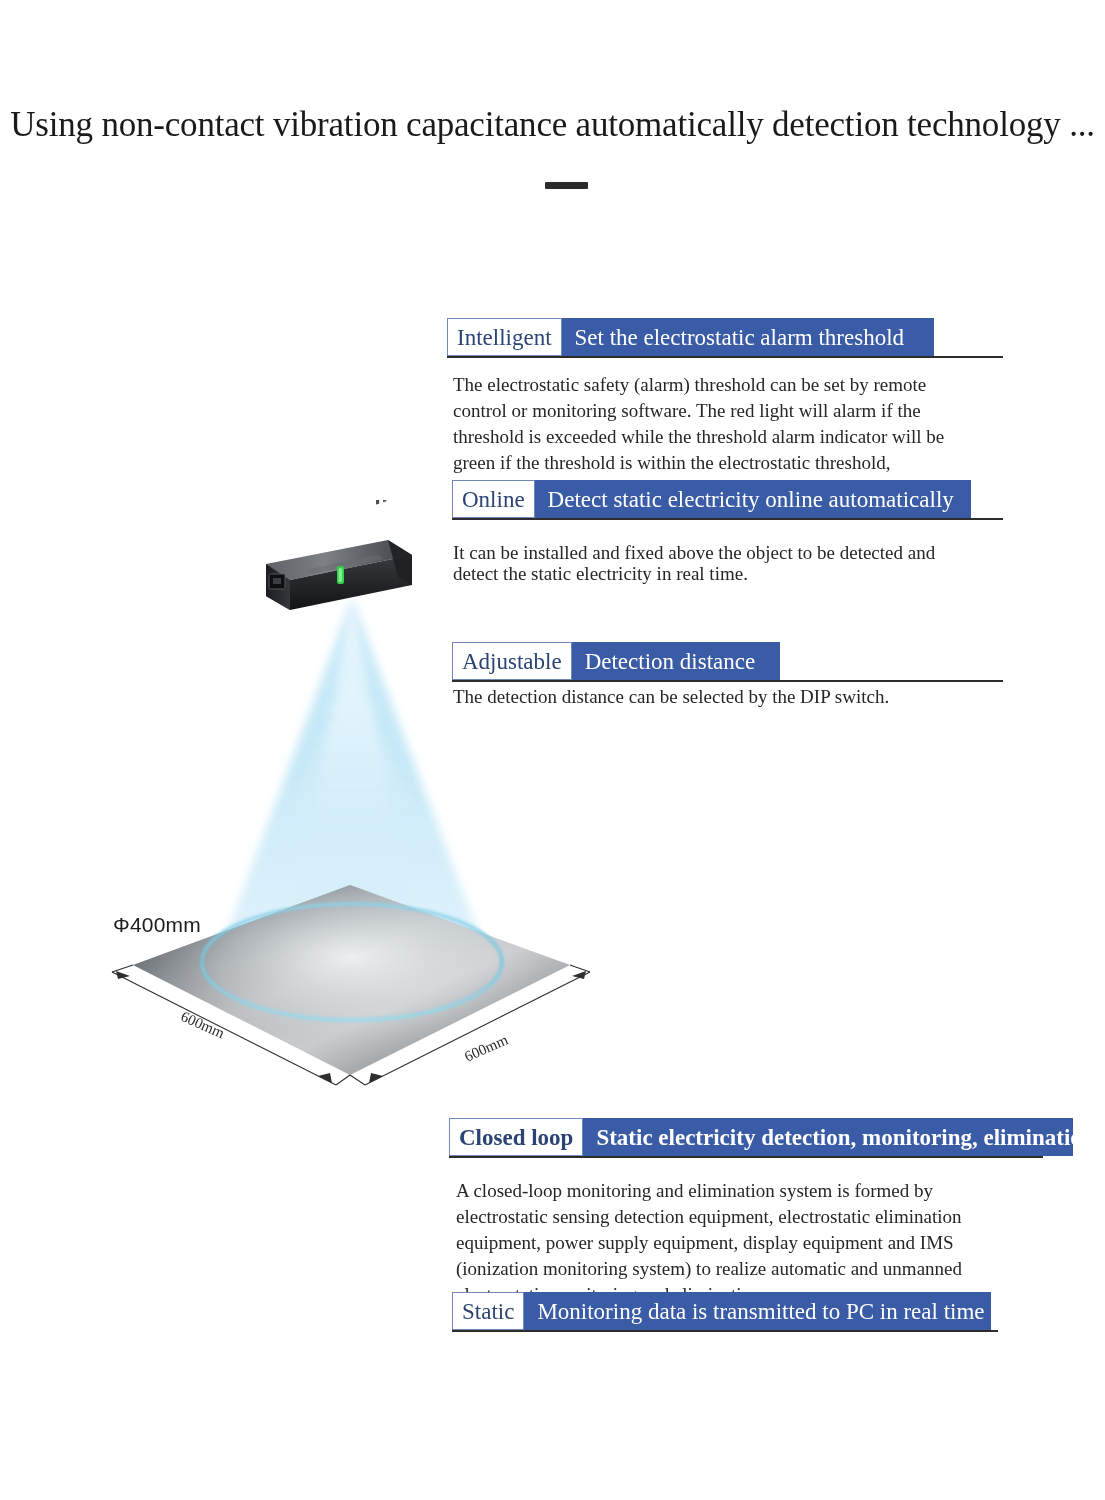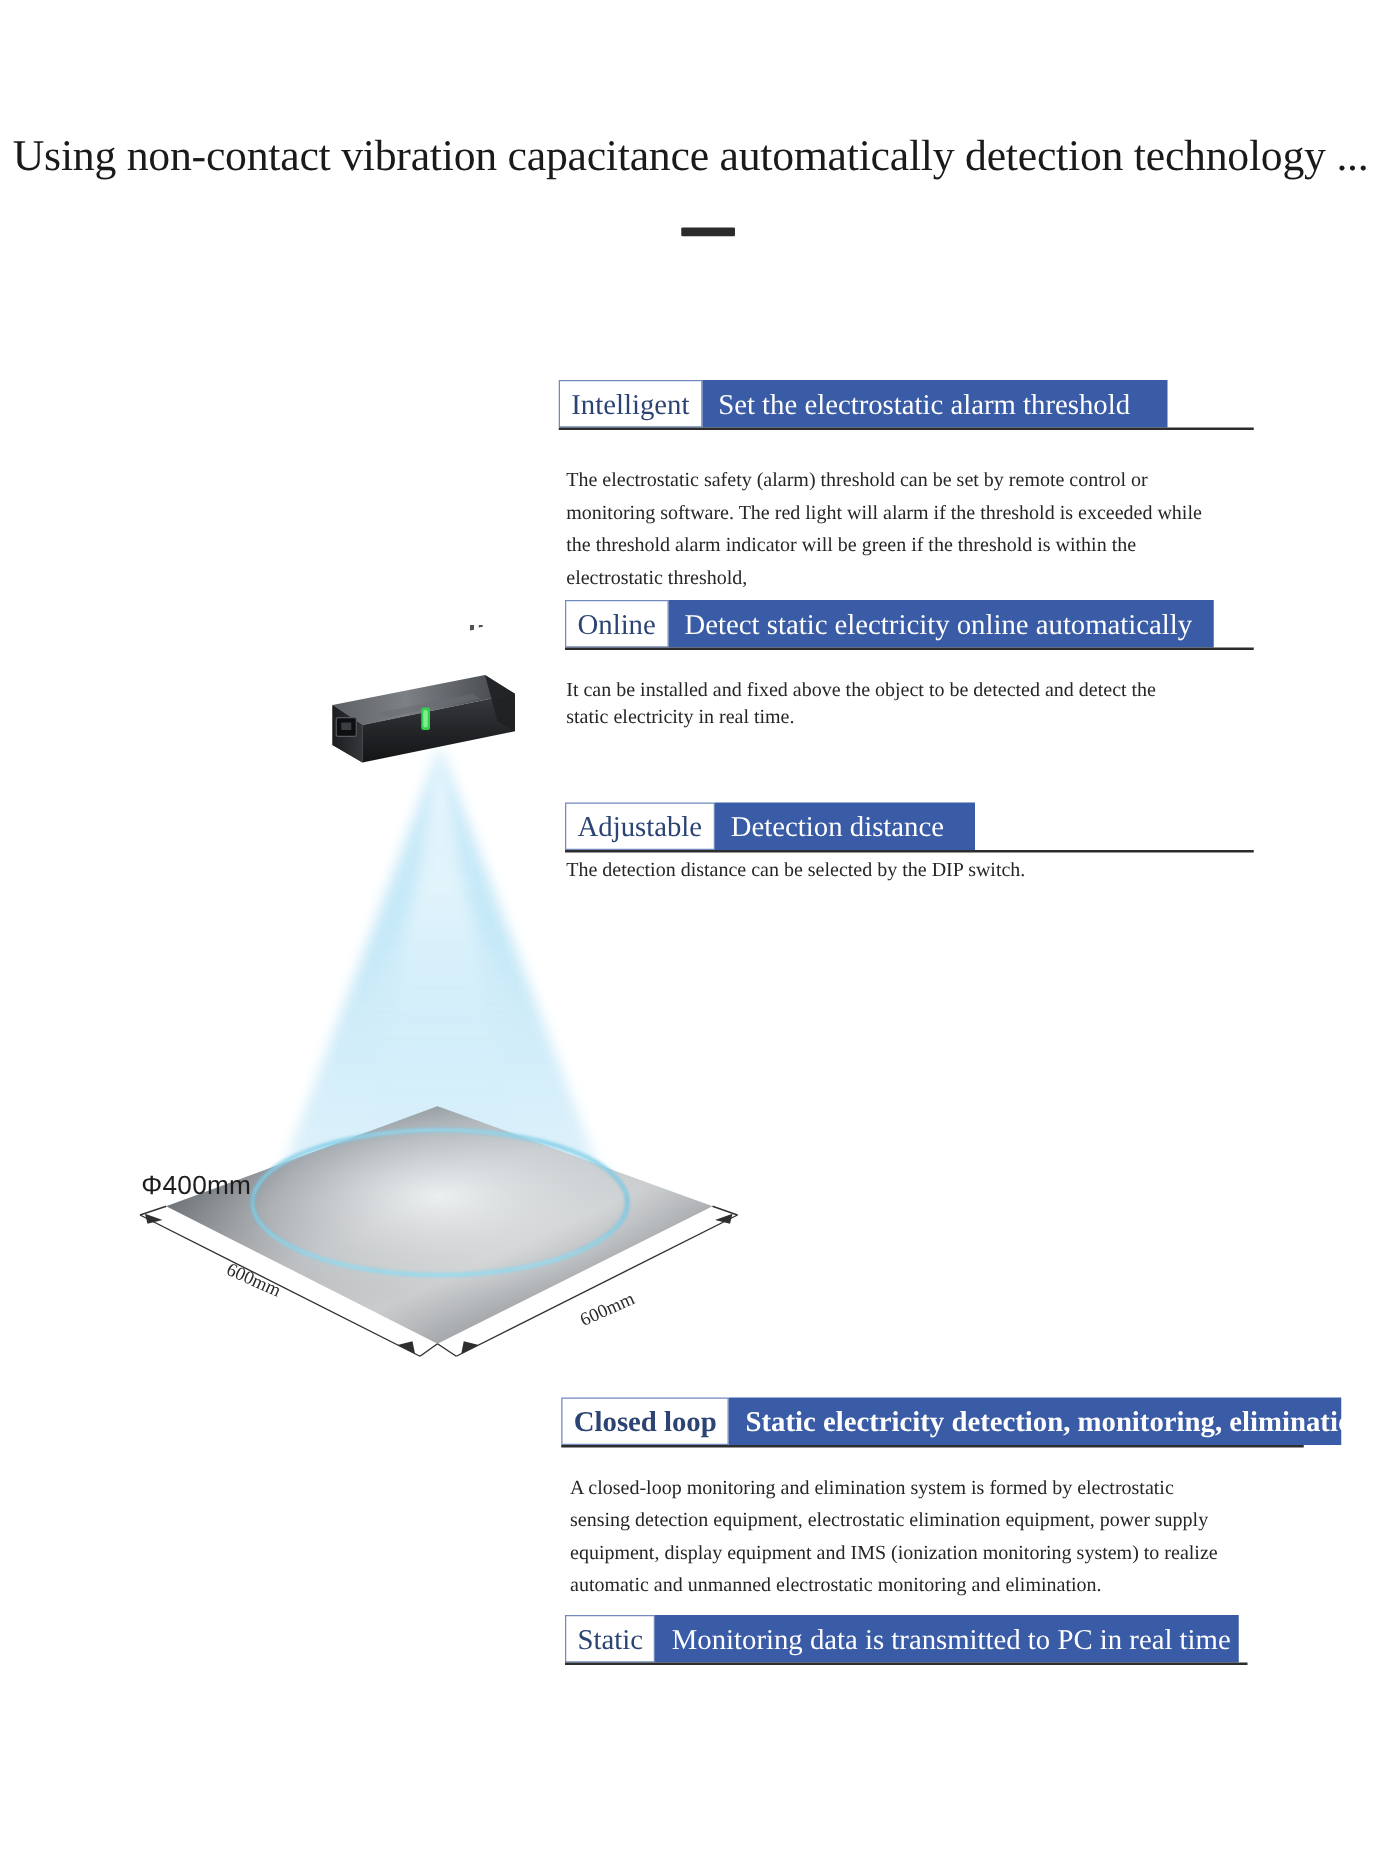--- a/index.html
+++ b/index.html
@@ -69,21 +69,21 @@
     position:absolute;
     left:0;
     top:38px;
     height:2px;
     background:#2d2d2d;
   }
   .body-text{
     position:absolute;
     color:#262626;
     font-family:"Liberation Serif", serif;
-    font-size:16px;
+    font-size:19px;
   }
   .body-text p{margin:0;}
 
   
   .illus{
     position:absolute;
     left:90px;top:500px;
     width:530px;height:600px;
   }
   .illus svg{display:block;}
@@ -96,21 +96,20 @@
     white-space:nowrap;
   }
   .phi-label{
     position:absolute;
     left:113px;top:913px;
     font-family:"Liberation Sans", sans-serif;
     font-size:21px;
     color:#1d1d1d;
     letter-spacing:0.2px;
     white-space:nowrap;
-    margin-top:24px;
   }
   .mm-left{
     left:185px;top:1008px;
     transform:rotate(24deg);
     transform-origin:left top;
   }
   .mm-right{
     left:462px;top:1050px;
     transform:rotate(-24deg);
     transform-origin:left top;
@@ -234,21 +233,21 @@
         <rect x="247" y="66" width="7" height="18" rx="2" fill="#2fd24a"></rect>
         <rect x="248.6" y="68" width="3.6" height="14" rx="1.6" fill="#8df29c" opacity="0.85"></rect>
       </g>
     </svg>
   </div>
 
   <div class="phi-label">Φ400mm</div>
   <div class="dim-label mm-left">600mm</div>
   <div class="dim-label mm-right">600mm</div>
 
-  <div class="feature" style="left:447px;top:304px;">
+  <div class="feature" style="left:447px;top:318px;">
     <div class="feature-head">
       <div class="tag">Intelligent</div>
       <div class="headline" style="width:346px;">Set the electrostatic alarm threshold</div>
     </div>
     <div class="rule" style="width:556px;"></div>
   </div>
   <div class="body-text" style="left:453px;top:372px;width:520px;line-height:26px;">
     <p>The electrostatic safety (alarm) threshold can be set by remote control or monitoring software. The red light will alarm if the threshold is exceeded while the threshold alarm indicator will be green if the threshold is within the electrostatic threshold,</p>
   </div>
 

